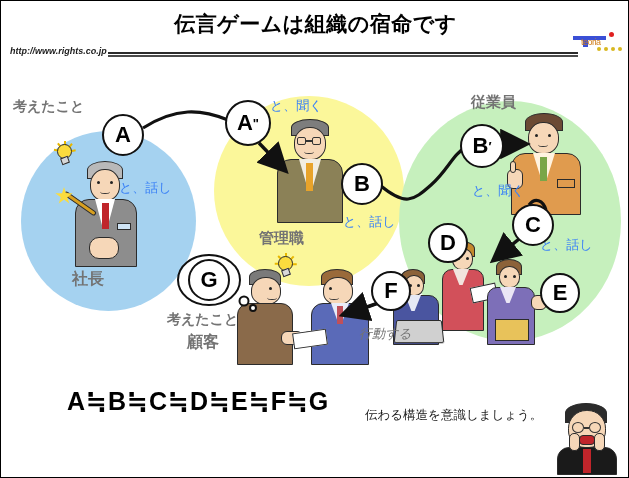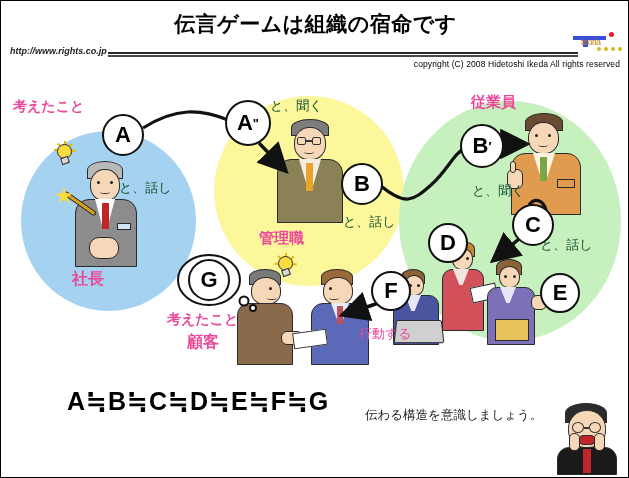--- a/index.html
+++ b/index.html
@@ -118,35 +118,35 @@
     left: 398px; top: 100px;
     width: 222px; height: 240px;
     background: #c6f0bd;
   }
 
   
   .lbl {
     position: absolute;
     font-size: 14px;
     font-weight: bold;
-    color: #ec4899;
+    color: #737373;
     white-space: nowrap;
   }
   .lbl-kangaeta { left: 12px; top: 97px; }
   .lbl-shacho   { left: 71px; top: 268px; font-size: 16px; }
   .lbl-kanri    { left: 258px; top: 228px; font-size: 15px; }
   .lbl-juugyo   { left: 470px; top: 92px; font-size: 15px; }
   .lbl-rikai    { left: 166px; top: 310px; }
   .lbl-kokyaku  { left: 186px; top: 331px; font-size: 16px; }
-  .lbl-koudou   { left: 358px; top: 324px; font-weight: normal; font-size: 13px; }
+  .lbl-koudou   { left: 358px; top: 324px; font-weight: normal; font-size: 13px; font-style: italic; }
 
   .spk {
     position: absolute;
     font-size: 13px;
-    color: #14532d;
+    color: #3b82f6;
     white-space: nowrap;
     font-weight: normal;
   }
   .spk-a  { left: 118px; top: 178px; }
   .spk-b1 { left: 269px; top: 96px; }
   .spk-b2 { left: 342px; top: 212px; }
   .spk-c1 { left: 471px; top: 181px; }
   .spk-c2 { left: 539px; top: 235px; }
 
   
@@ -287,21 +287,20 @@
   }
 </style>
 </head>
 <body>
 
 <div id="slide">
 
   <div class="title">伝言ゲームは組織の宿命です</div>
   <div class="site-url">http://www.rights.co.jp</div>
   <div class="header-rule"></div>
-  <div class="copyright">copyright (C) 2008 Hidetoshi  Ikeda All rights reserved</div>
 
   <div class="logo">
     <div class="bar"></div>
     <div class="stem"></div>
     <div class="dot-red"></div>
     <div class="word">teoria</div>
     <div class="sq" style="left:26px"></div>
     <div class="sq" style="left:33px"></div>
     <div class="sq" style="left:40px"></div>
     <div class="sq" style="left:47px"></div>

